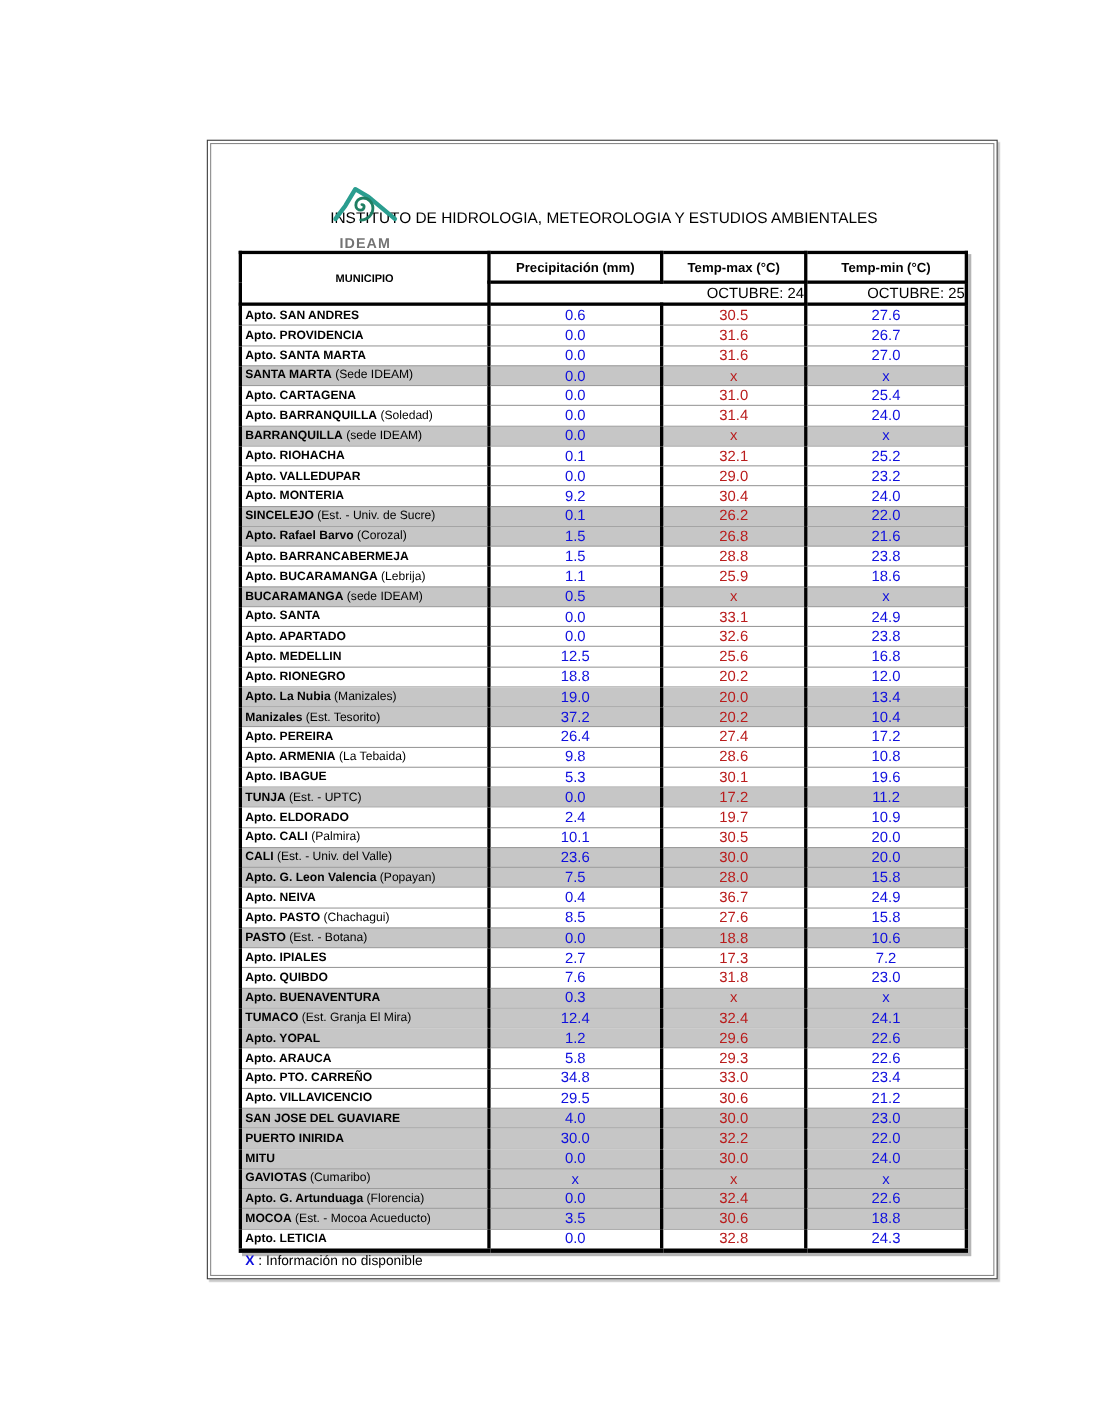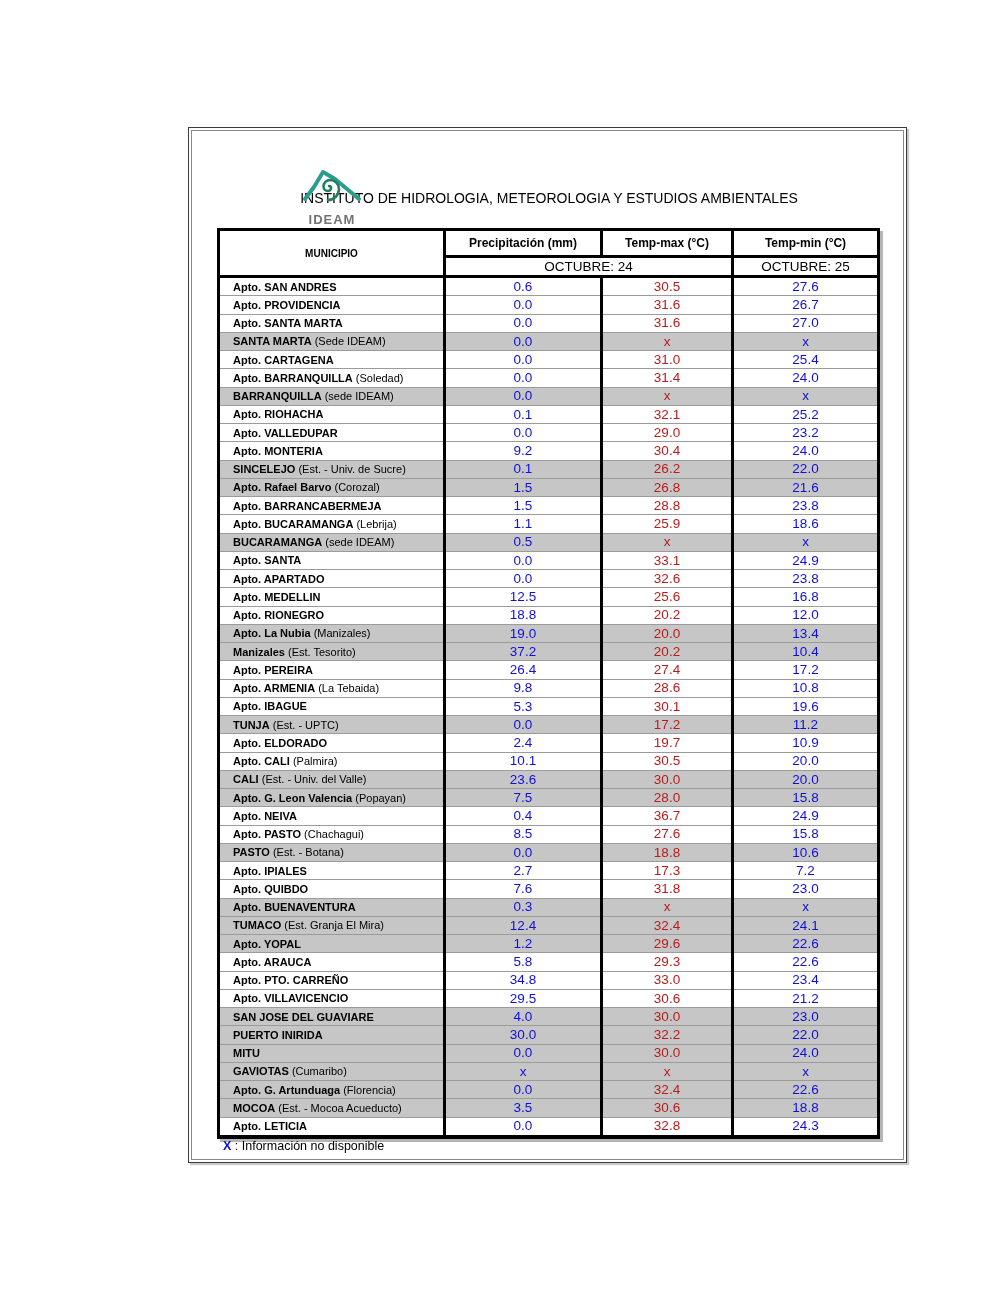--- a/index.html
+++ b/index.html
@@ -15,24 +15,24 @@
 
   table.data-table{position:absolute;left:28px;top:100px;width:660px;border-collapse:collapse;
                    table-layout:fixed;box-shadow:3px 3px 0 #b5b5b5;}
   table.data-table col.c-muni{width:226px;}
   table.data-table col.c-prec{width:157px;}
   table.data-table col.c-tmax{width:131px;}
   table.data-table col.c-tmin{width:146px;}
   .data-table th{border:3px solid #000;background:#fff;padding:0;}
   .th-muni{font-size:10px;font-weight:bold;height:43px;}
   .th-val{font-size:12px;font-weight:bold;height:24px;}
-  .th-date{font-size:13.5px;font-weight:normal;height:17px;}
+  .th-date{font-size:13.5px;font-weight:normal;height:17px;text-align:right;}
   .data-table td{padding:0;height:17.25px;border-top:1px solid #9b9b9b;background:#fff;overflow:hidden;}
   .data-table tr.gray td{background:#c6c6c6;}
-  .data-table td.muni{border-left:3px solid #000;padding-left:13px;font-size:11px;white-space:nowrap;}
+  .data-table td.muni{border-left:3px solid #000;padding-left:3px;font-size:11px;white-space:nowrap;}
   .data-table td.val{border-left:3px solid #000;text-align:center;font-size:13.5px;line-height:1;}
   .data-table td:last-child{border-right:3px solid #000;}
   .data-table tbody tr:last-child td{border-bottom:4px solid #000;}
   .mname{font-weight:bold;}
   .mnote{font-weight:normal;}
   .blue{color:#0f0fdd;}
   .red{color:#b91c1c;}
   .footnote{position:absolute;left:34px;top:1011px;font-size:12.5px;}
   .foot-x{color:#0f0fdd;font-weight:bold;}
 </style>

